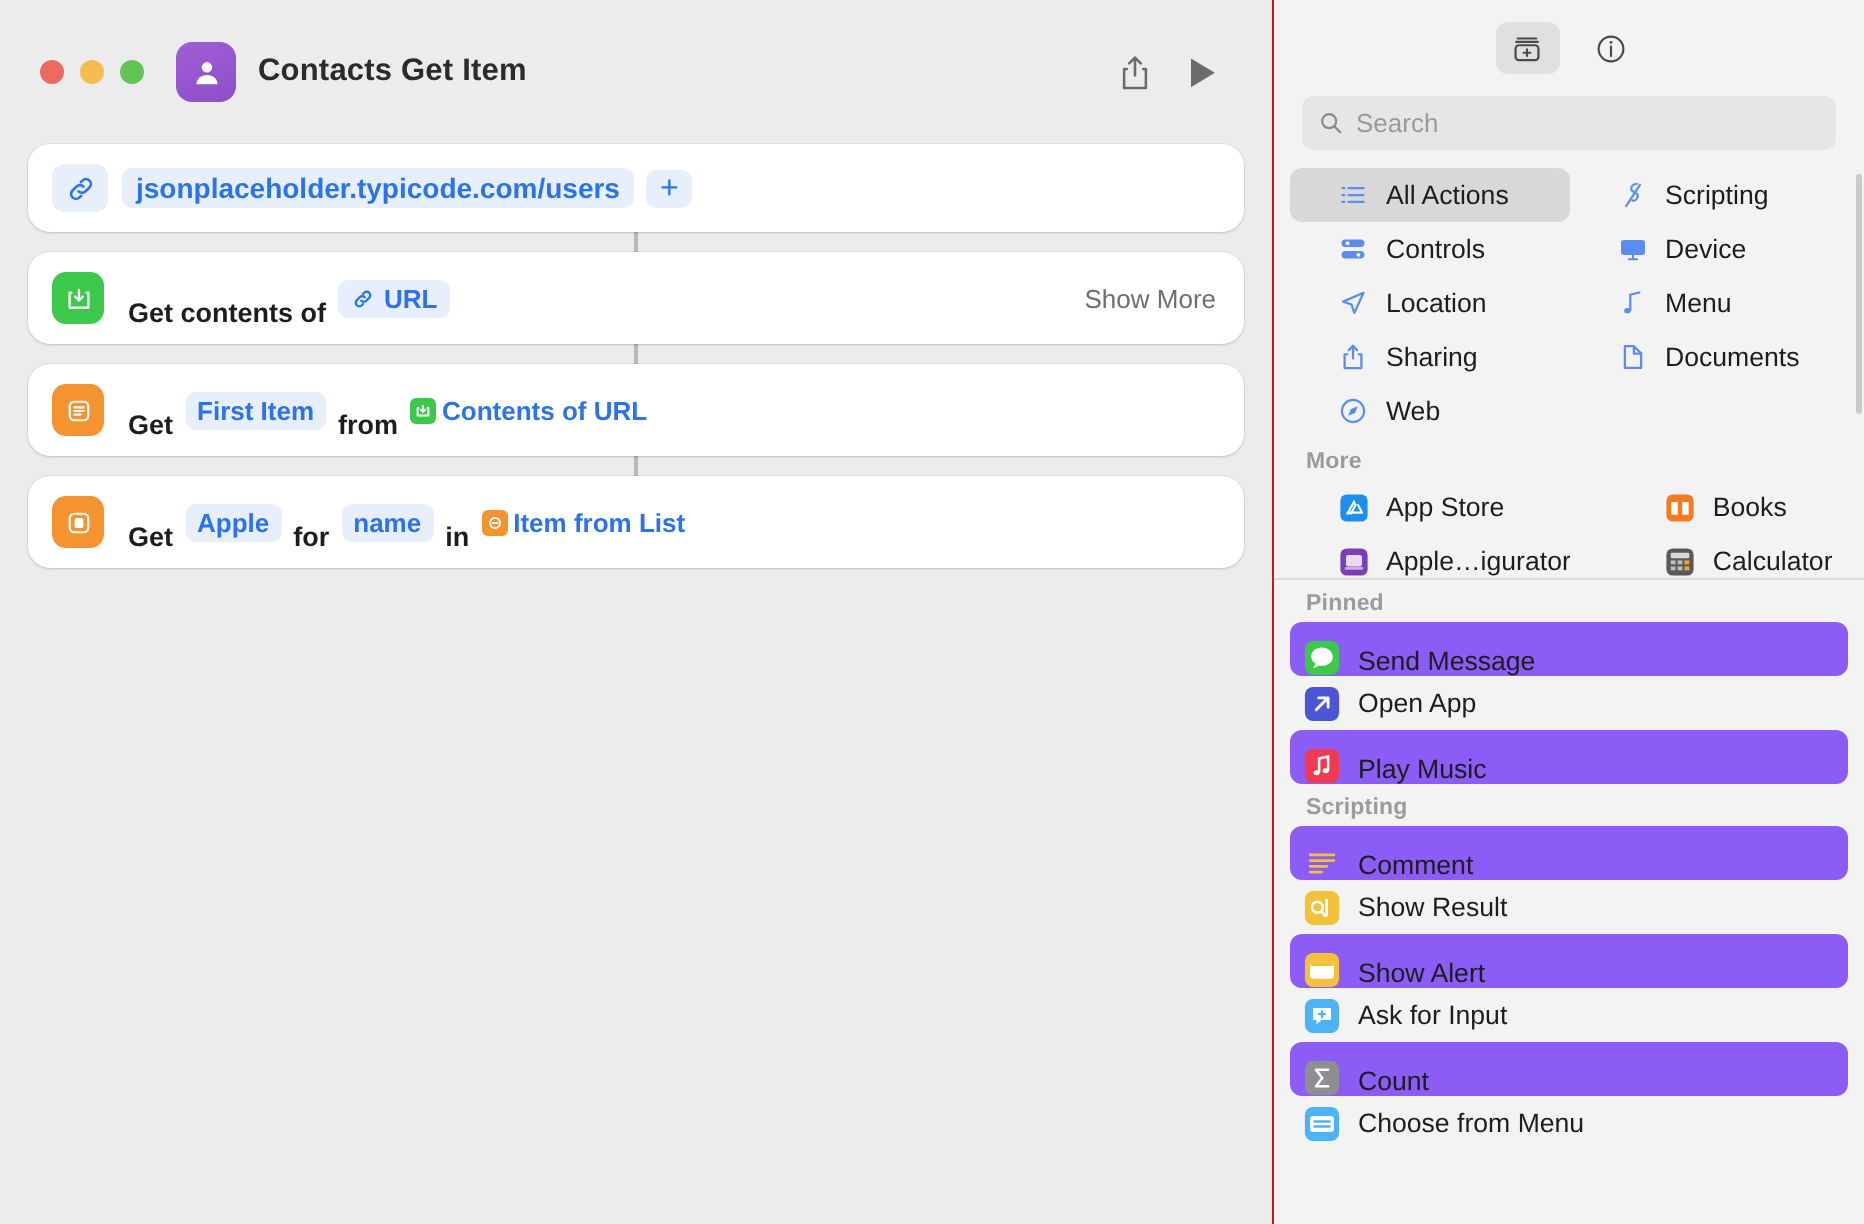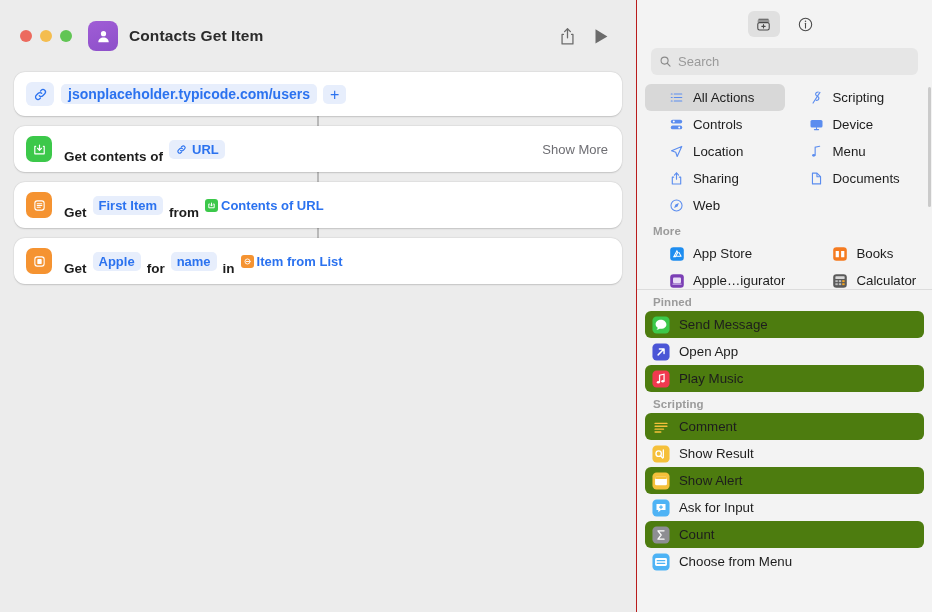--- a/index.html
+++ b/index.html
@@ -291,21 +291,21 @@
   }
   .list-row {
     display: flex;
     align-items: center;
     height: 27px;
     border-radius: 6px;
     padding: 0 7px;
     gap: 9px;
     box-sizing: border-box;
   }
-  .list-row.zebra { background: #4d7c0f; }
+  .list-row.zebra { background: #8b5cf6; align-items: flex-end; }
   .list-label {
     font-size: 13.3px;
     color: #1d1d1d;
     white-space: nowrap;
   }
   .list-ico {
     width: 18px; height: 18px;
     border-radius: 4px;
     flex: none;
     display: flex; align-items: center; justify-content: center;

